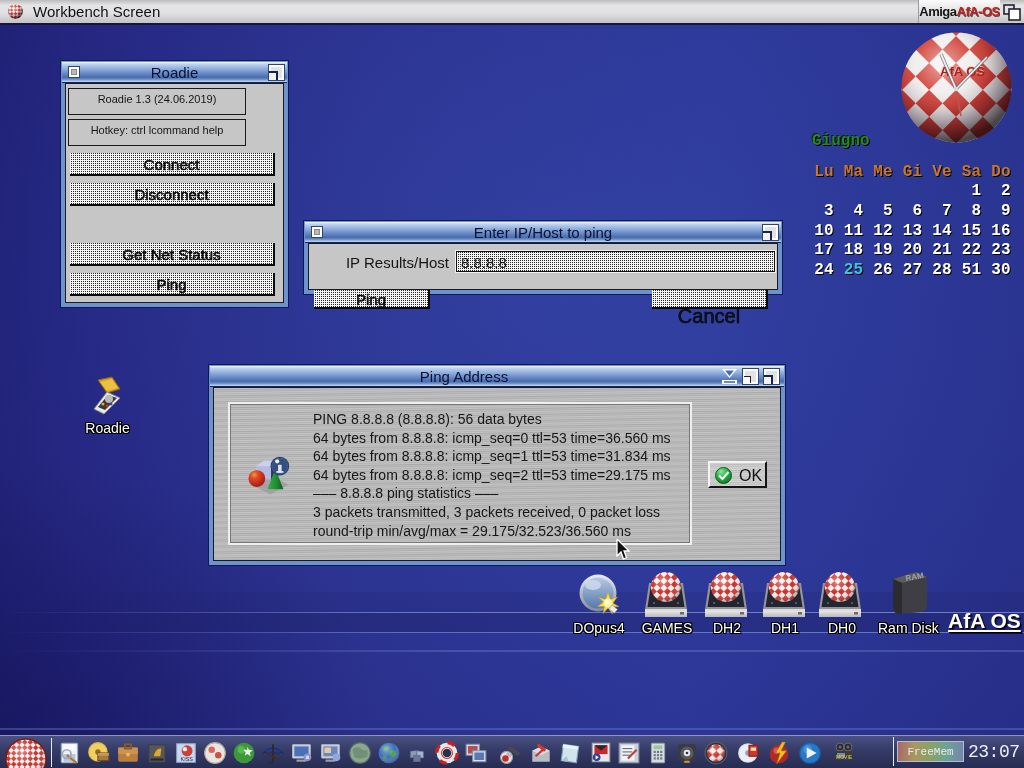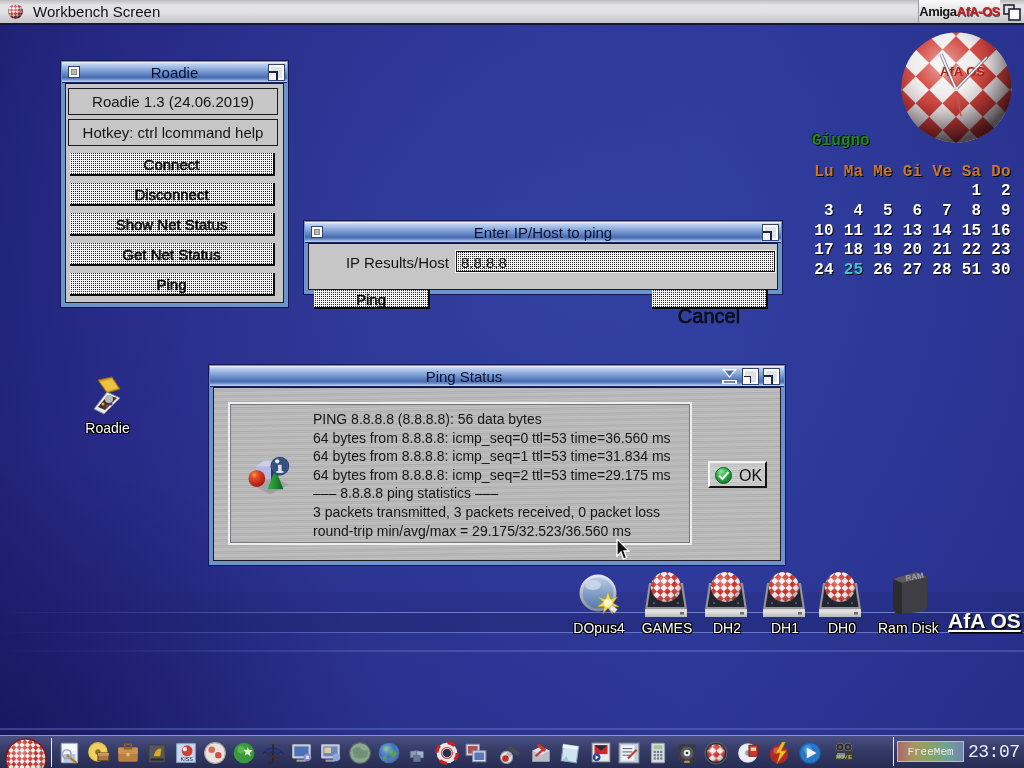--- a/index.html
+++ b/index.html
@@ -37,22 +37,22 @@
 .gzoom { position:absolute; right:3px; top:3px; width:15px; height:15px; border:2px solid #fff; outline:1px solid #30456e; background:#e2e2e2; }
 .gzoom:after { content:""; position:absolute; left:-2px; bottom:-2px; width:7px; height:7px; background:#f2f2f2; border:2px solid #16244e; border-left:none; border-bottom:none; }
 .content { position:absolute; left:4px; right:4px; top:22px; bottom:4px;
   background:#c6c6c6; border:1px solid #1a1a22; }
 
 
 .dith { background-image:conic-gradient(#262626 25%, #f4f4f4 0); background-size:2px 2px; }
 
 
 #roadie { left:61px; top:61px; width:227px; height:246px; }
-.rrow { position:absolute; left:7px; width:210px; height:27px; background:#c6c6c6;
-  border:1px solid #1a1a1a; text-align:center; font-size:15px; color:#151515; padding-top:4px; }
+.rrow { position:absolute; left:7px; width:178px; height:27px; background:#c6c6c6;
+  border:1px solid #1a1a1a; text-align:center; font-size:11px; color:#151515; padding-top:4px; }
 .rbtn { position:absolute; left:9px; width:205px; height:23px; -webkit-text-stroke:0.5px #000;
   border-right:2px solid #0a0a0a; border-bottom:2px solid #0a0a0a;
   text-align:center; font-size:15px; color:#131313; padding-top:3px; }
 
 
 #ipwin { left:304px; top:221px; width:478px; height:73px; }
 #iplabel { position:absolute; right:333px; top:33px; font-size:15px; color:#151515; }
 #ipfield { position:absolute; left:152px; top:30px; width:319px; height:21px;
   border:1px solid #111; outline:1px solid #efefef; font-size:15px; color:#111; padding:2px 0 0 4px; }
 #pingbtn { position:absolute; left:10px; top:69px; width:116px; height:19px; -webkit-text-stroke:0.5px #000;
@@ -262,41 +262,40 @@
     <div class="tbar">
         <div class="ttl">Roadie</div>
         <div class="gclose"></div>
         <div class="gzoom"></div>
       </div>
     <div class="content"></div>
     <div class="rrow" style="top:27px">Roadie 1.3 (24.06.2019)</div>
     <div class="rrow" style="top:58px">Hotkey: ctrl lcommand help</div>
     <div class="rbtn dith" style="top:92px">Connect</div>
     <div class="rbtn dith" style="top:122px">Disconnect</div>
-    <div class="rbtn dith" style="top:152px">Show Net Status</div>
     <div class="rbtn dith" style="top:182px">Get Net Status</div>
     <div class="rbtn dith" style="top:212px">Ping</div>
   </div>
 
   <div class="win" id="ipwin">
     <div class="tbar">
         <div class="ttl">Enter IP/Host to ping</div>
         <div class="gclose"></div>
         <div class="gzoom"></div>
       </div>
     <div class="content"></div>
     <div id="iplabel">IP Results/Host</div>
     <div id="ipfield" class="dith">8.8.8.8</div>
     <div id="pingbtn" class="dith">Ping</div>
     <div id="cancelbtn" class="dith">Cancel</div>
   </div>
 
   <div class="win" id="pingwin">
     <div class="tbar">
-        <div class="ttl" style="right:66px">Ping Status</div>
+        <div class="ttl" style="right:66px">Ping Address</div>
       <svg class="giconify" width="15" height="15" viewBox="0 0 15 15">
           <polygon points="0,0 15,0 7.5,9" fill="#fff"></polygon>
           <polygon points="3,1.5 12,1.5 7.5,7" fill="#4a6cb0"></polygon>
           <rect x="0" y="11" width="15" height="4" fill="#fff"></rect>
           <rect x="2" y="12.2" width="11" height="1.6" fill="#4a6cb0"></rect>
         </svg>
       <div class="gzoom2"></div>
         <div class="gzoom" style="right:5px"></div>
     </div>
     <div class="content">

